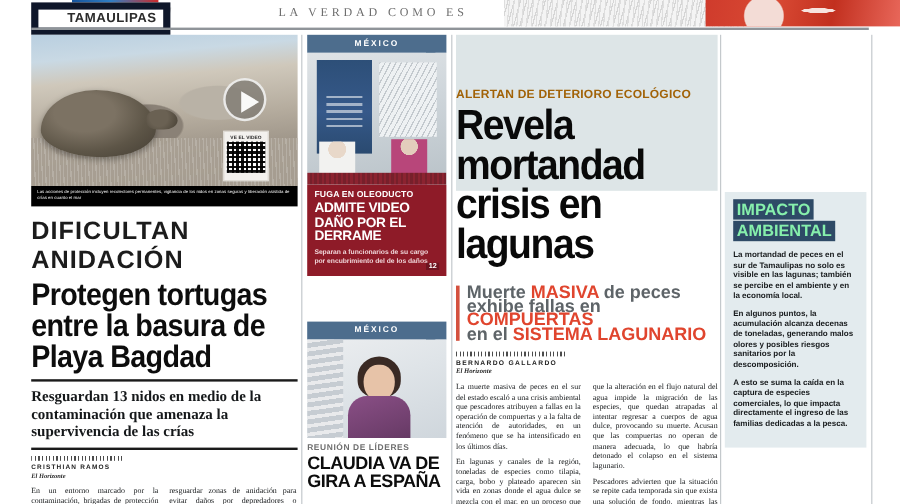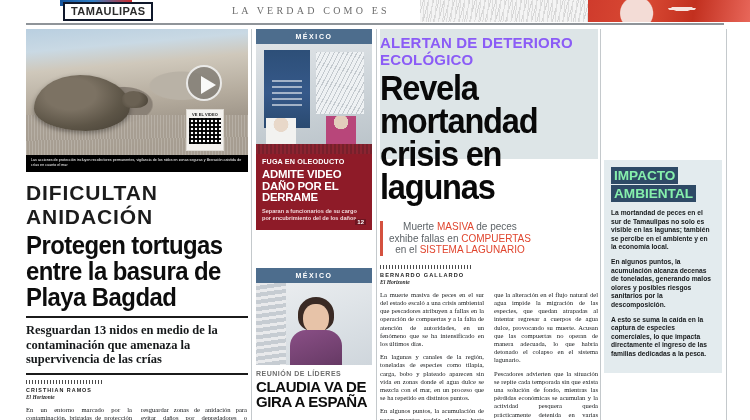--- a/index.html
+++ b/index.html
@@ -8,23 +8,22 @@
     overflow: hidden;
     background: #ffffff;
     font-family: "Liberation Sans", sans-serif;
   }
   .page { position: relative; width: 750px; height: 420px; background: #fff; }
 
   
   .masthead { position: absolute; left: 0; top: 0; width: 750px; height: 26px; background: #fff; }
   .mast-logo {
     position: absolute; left: 26px; top: 2px;
-    border: 2px solid #0f172a; background: #fff;
-    padding: 1px 6px 2px 6px;
-    margin-left: 37px;
+    border: 6px solid #0f172a; background: #fff;
+    padding: 1px 6px 2px 24px;
   }
   .mast-logo-text {
     font-weight: 700; font-size: 11px; letter-spacing: .4px;
     color: #2b2b2b; font-family: "Liberation Sans", sans-serif;
     display: block; line-height: 12px;
   }
   .mast-flag-top {
     position: absolute; left: 60px; top: 0px; width: 72px; height: 6px;
     background: linear-gradient(90deg,#16549c 0%, #2f7ec4 45%, #cf2a2a 100%);
   }
@@ -222,32 +221,32 @@
   }
 
   
   .main-col { position: absolute; left: 380px; top: 29px; width: 218px; }
   .main-tint {
     position: absolute; left: 380px; top: 29px; width: 218px; height: 130px;
     background: #dde5e7;
   }
   .main-kicker {
     position: relative; padding-top: 5px;
-    font-size: 15px; font-weight: 700; letter-spacing: .2px; color: #8b5cf6;
+    font-size: 10px; font-weight: 700; letter-spacing: .2px; color: #a16207; margin-top: 40px;
   }
   .main-head {
     position: relative; margin-top: 3px;
     font-size: 35px; line-height: 33px; font-weight: 700;
     letter-spacing: -1.3px; color: #090909;
     transform: scaleX(.93); transform-origin: left top;
   }
   .main-deck-wrap { position: relative; margin-top: 18px; display: flex; gap: 6px; }
   .deck-bar { width: 3px; background: #d4513f; flex: 0 0 3px; }
   .main-deck {
-    font-size: 10px; line-height: 11.6px; font-weight: 400; color: #5e6468; text-align: center;
+    font-size: 15px; line-height: 11.6px; font-weight: 700; color: #5e6468;
   }
   .main-deck .hl { color: #e0452e; }
   .main-byline-dots {
     margin-top: 9px; width: 92px; height: 4px;
     background: repeating-linear-gradient(90deg, #4b4b4b 0 1px, transparent 1px 3px);
   }
   .main-byline-name { margin-top: 3px; font-size: 5.6px; font-weight: 700; letter-spacing: 1.1px; color: #1c1c1c; }
   .main-byline-org { margin-top: 1px; font-family: "Liberation Serif", serif; font-size: 5.6px; font-style: italic; font-weight: 700; color: #2b2b2b; }
   .main-body { display: flex; gap: 10px; margin-top: 6px; }
   .main-body-col { width: 104px; }

